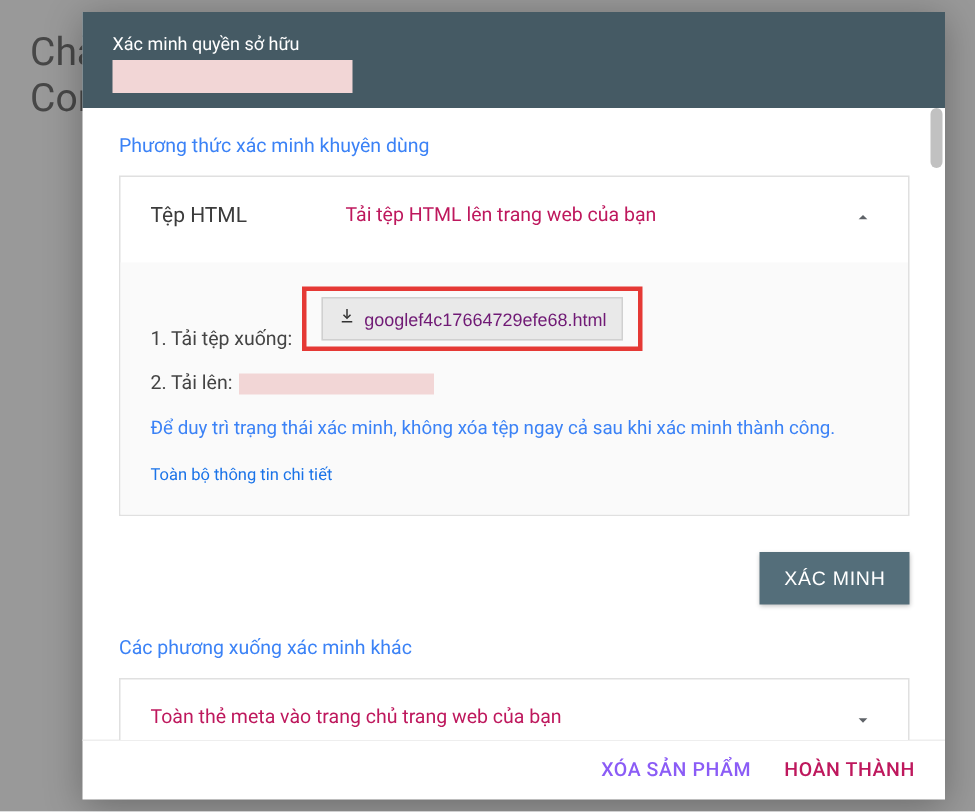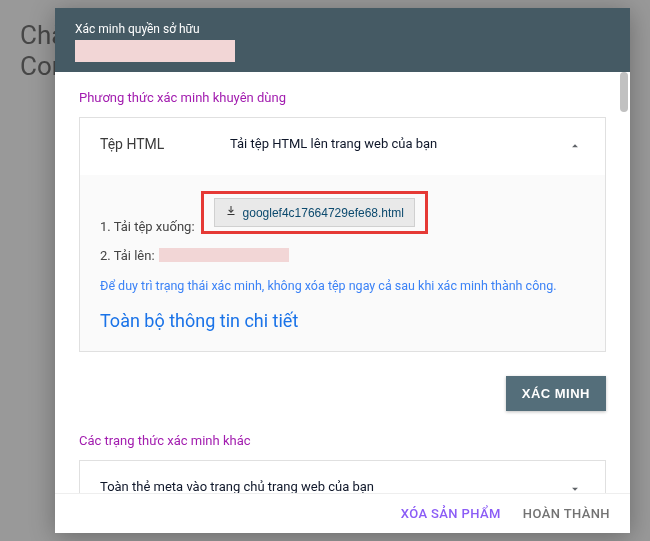--- a/index.html
+++ b/index.html
@@ -62,42 +62,42 @@
   .scrollbar-track {
     position: absolute;
     right: 2px;
     top: 0;
     width: 8px;
     height: 40px;
     background: #c1c1c1;
     border-radius: 4px;
   }
   .section-label {
-    color: #a21caf;
+    color: #3b82f6;
     font-size: 13px;
     margin-bottom: 12px;
   }
   .card {
     border: 1px solid #e0e0e0;
     background: #fff;
     margin-bottom: 20px;
   }
   .card-head {
     display: flex;
     align-items: flex-start;
     padding: 18px 20px;
     cursor: pointer;
   }
   .card-head .method-name {
     color: #3c3c3c;
     font-size: 14px;
     width: 130px;
   }
   .card-head .method-desc {
-    color: #0f172a;
+    color: #be185d;
     font-size: 13px;
     flex: 1;
     line-height: 1.3;
   }
   .chev {
     color: #5f6368;
     font-size: 18px;
     width: 20px;
     text-align: center;
   }
@@ -115,83 +115,83 @@
   .step-label { color: #444; }
   .dl-box {
     border: 3px solid #e53935;
     padding: 4px 10px;
     margin-left: 6px;
     display: inline-flex;
   }
   .dl-button {
     background: #e9e9e9;
     border: 1px solid #d0d0d0;
-    color: #0c4a6e;
+    color: #701a75;
     font-size: 12px;
     padding: 6px 10px;
     display: inline-flex;
     align-items: center;
     gap: 6px;
     cursor: pointer;
   }
   .dl-icon { font-size: 13px; font-weight: bold; }
   .upload-row {
     margin-bottom: 14px;
     display: flex;
-    align-items: flex-start;
+    align-items: flex-end;
     gap: 4px;
   }
   .redact-inline {
     display: inline-block;
     width: 130px;
     height: 14px;
     background: #f2d6d6;
     vertical-align: middle;
   }
   .note {
     color: #3b82f6;
     font-size: 12.5px;
     line-height: 1.5;
     margin-bottom: 14px;
   }
   .details-link {
     color: #1a73e8;
-    font-size: 18px;
+    font-size: 11px;
     cursor: pointer;
   }
   .verify-row {
     display: flex;
     justify-content: flex-end;
     padding-top: 12px;
     margin-top: -8px;
     margin-bottom: 22px;
   }
   .verify-btn {
     background: #546e7a;
     color: #fff;
     border: none;
     padding: 10px 16px;
     font-size: 13px;
-    font-weight: 700;
+    font-weight: 400;
     letter-spacing: 0.5px;
     cursor: pointer;
     box-shadow: 0 1px 3px rgba(0,0,0,0.25);
   }
   .dialog-footer {
     border-top: 1px solid #eee;
     padding: 12px 20px;
     display: flex;
     justify-content: flex-end;
     gap: 22px;
     font-size: 13px;
     font-weight: 500;
   }
   .footer-btn { cursor: pointer; letter-spacing: 0.4px; }
   .footer-ghost { color: #8b5cf6; }
-  .footer-primary { color: #737373; }
+  .footer-primary { color: #be185d; }
 </style>
 </head>
 <body>
 
 <div class="backdrop">
   <div class="backdrop-text">
     <div>Chà</div>
     <div>Con</div>
   </div>
 </div>
@@ -241,21 +241,21 @@
         </div>
         <div class="note">Để duy trì trạng thái xác minh, không xóa tệp ngay cả sau khi xác minh thành công.</div>
         <div class="details-link">Toàn bộ thông tin chi tiết</div>
       </div>
     </div>
 
     <div class="verify-row">
       <button class="verify-btn">XÁC MINH</button>
     </div>
 
-    <div class="section-label">Các trạng thức xác minh khác</div>
+    <div class="section-label">Các phương xuống xác minh khác</div>
 
     <div class="card">
       <div class="card-head">
         <div class="method-desc">Toàn thẻ meta vào trang chủ trang web của bạn</div>
         <div class="chev">
           <svg width="14" height="14" viewBox="0 0 24 24">
               <path fill="#5f6368" d="M7 10l5 5 5-5z"></path>
             </svg>
         </div>
       </div>

